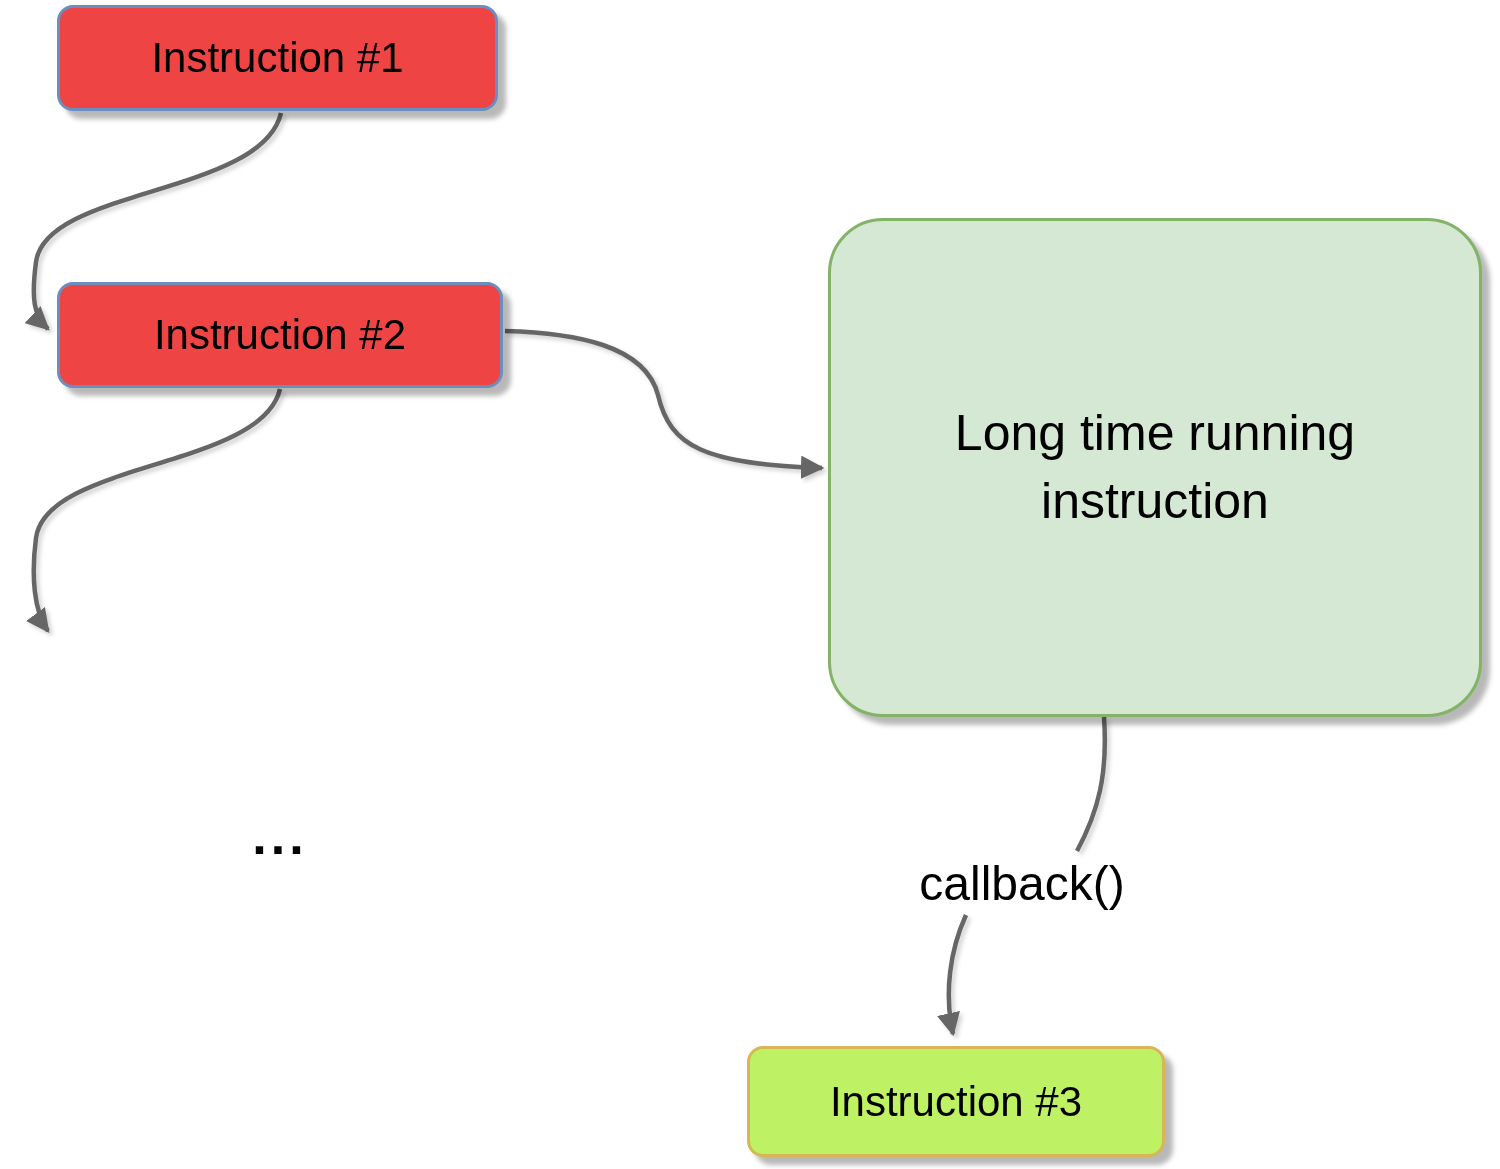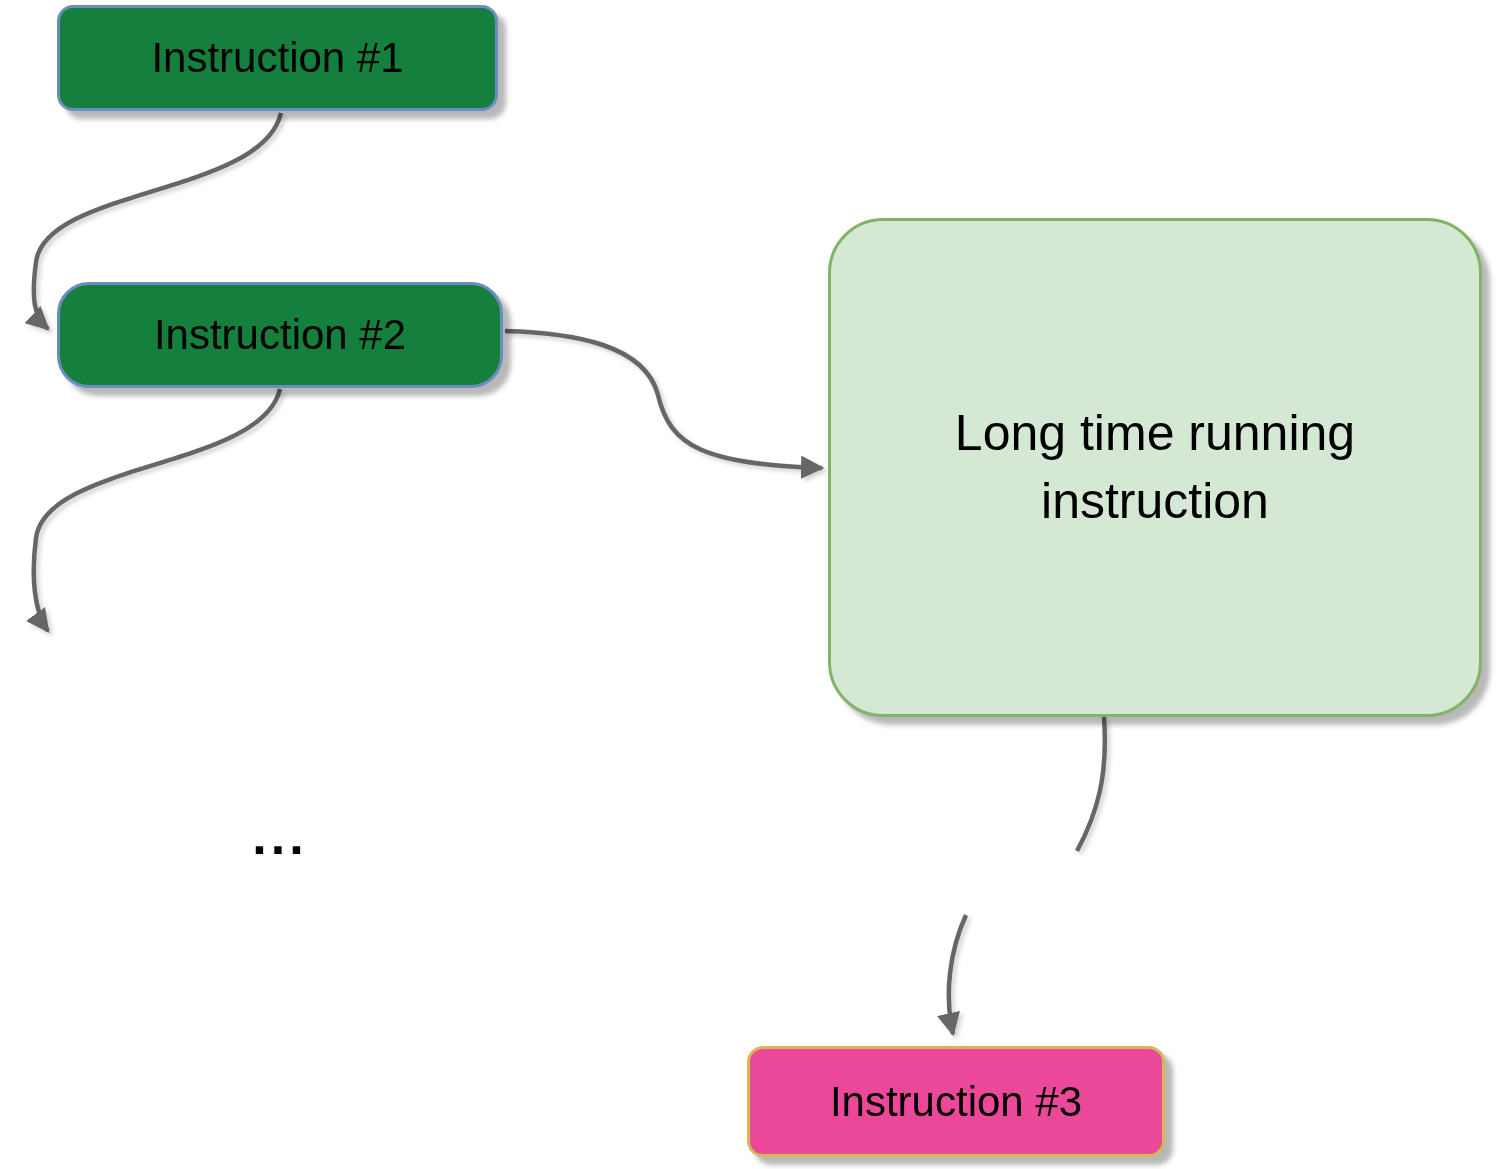--- a/index.html
+++ b/index.html
@@ -6,26 +6,26 @@
   .canvas {
     position:relative; width:1500px; height:1169px; background:#ffffff;
     font-family:"Liberation Sans", sans-serif; overflow:hidden;
   }
   .node {
     position:absolute; display:flex; align-items:center; justify-content:center;
     text-align:center; color:#000; box-sizing:border-box;
     box-shadow:8px 8px 5px rgba(0,0,0,0.28);
   }
   .node .lbl { display:block; }
-  .blue   { background:#15803d; border:3px solid #6c8ebf; border-radius:16px; font-size:42px; }
+  .blue   { background:#ef4444; border:3px solid #6c8ebf; border-radius:16px; font-size:42px; }
   .green  { background:#d5e8d4; border:3px solid #82b366; border-radius:55px; font-size:50px; line-height:1.35; }
-  .yellow { background:#ec4899; border:3px solid #d6b656; border-radius:16px; font-size:42px; }
+  .yellow { background:#bef264; border:3px solid #d6b656; border-radius:16px; font-size:42px; }
 
   #box-instruction-1 { left:57px;  top:5px;    width:441px; height:106px; }
-  #box-instruction-2 { left:57px;  top:282px;  width:446px; height:106px;border-radius:32px; }
+  #box-instruction-2 { left:57px;  top:282px;  width:446px; height:106px; }
   #box-instruction-4 { left:57px;  top:584px;  width:448px; height:106px; }
   #box-instruction-n { left:57px;  top:936px;  width:441px; height:112px; }
   #box-long-running  { left:828px; top:218px;  width:654px; height:499px; }
   #box-long-running .lbl { width:560px; }
   #box-instruction-3 { left:747px; top:1046px; width:418px; height:111px; }
 
   .floating-label { position:absolute; color:#000; text-align:center; }
   #ellipsis-label  { left:205px; top:806px; width:150px; font-size:52px; font-weight:bold; letter-spacing:4px; }
   #callback-label  { left:872px; top:856px; width:300px; font-size:48px; }
 
@@ -62,18 +62,19 @@
   </div>
 
 
   <div id="ellipsis-label" class="floating-label">...</div>
 
 
   <div id="box-long-running" class="node green">
     <span class="lbl">Long time running instruction</span>
   </div>
 
+  <div id="callback-label" class="floating-label">callback()</div>
 
   <div id="box-instruction-3" class="node yellow">
     <span class="lbl">Instruction #3</span>
   </div>
 
 </div>
 
 </body></html>

